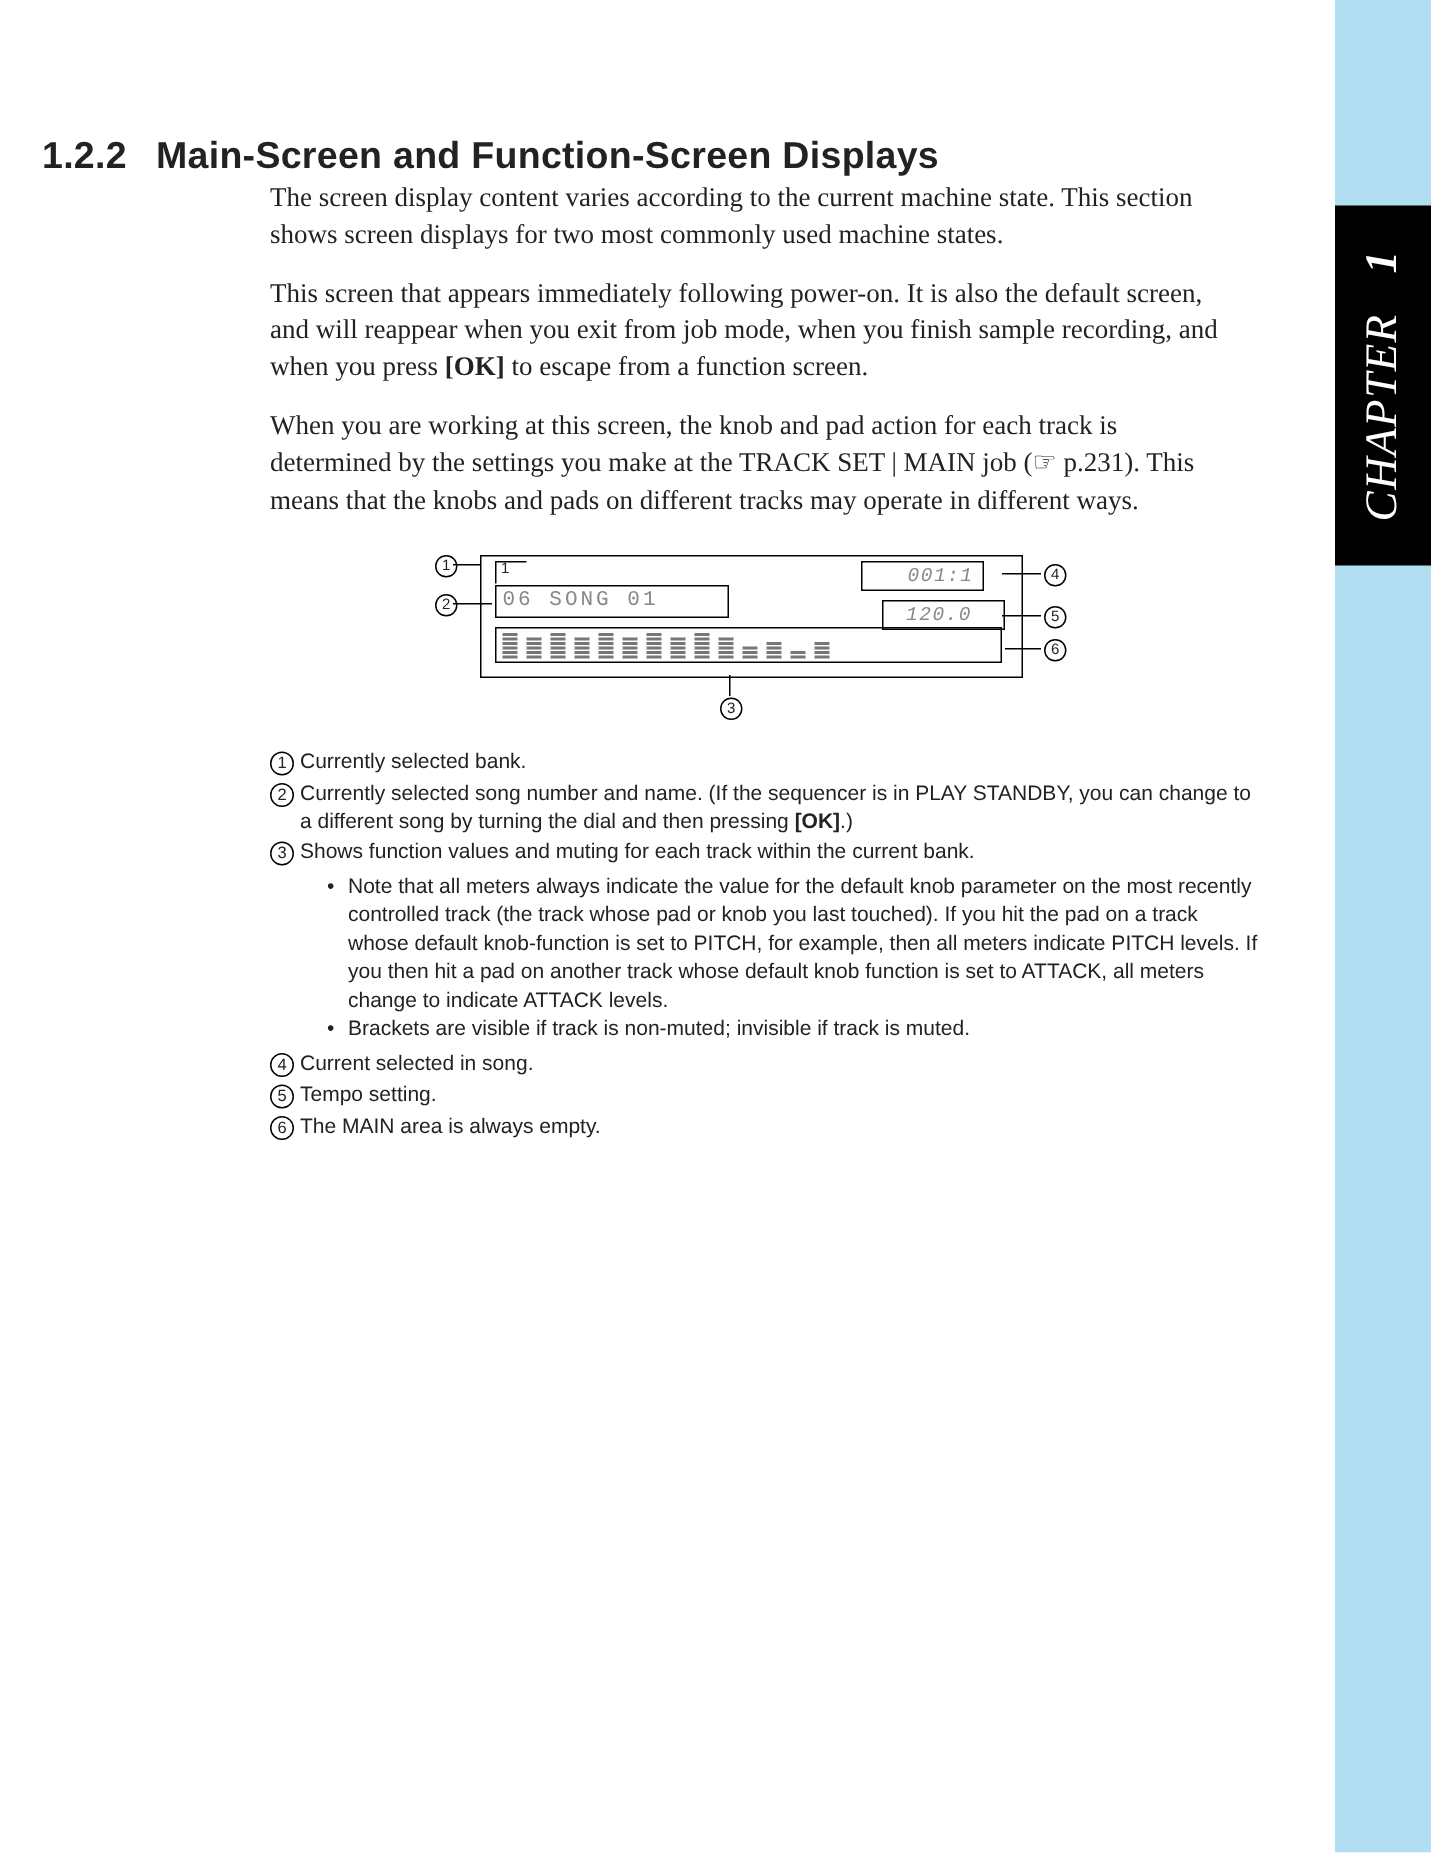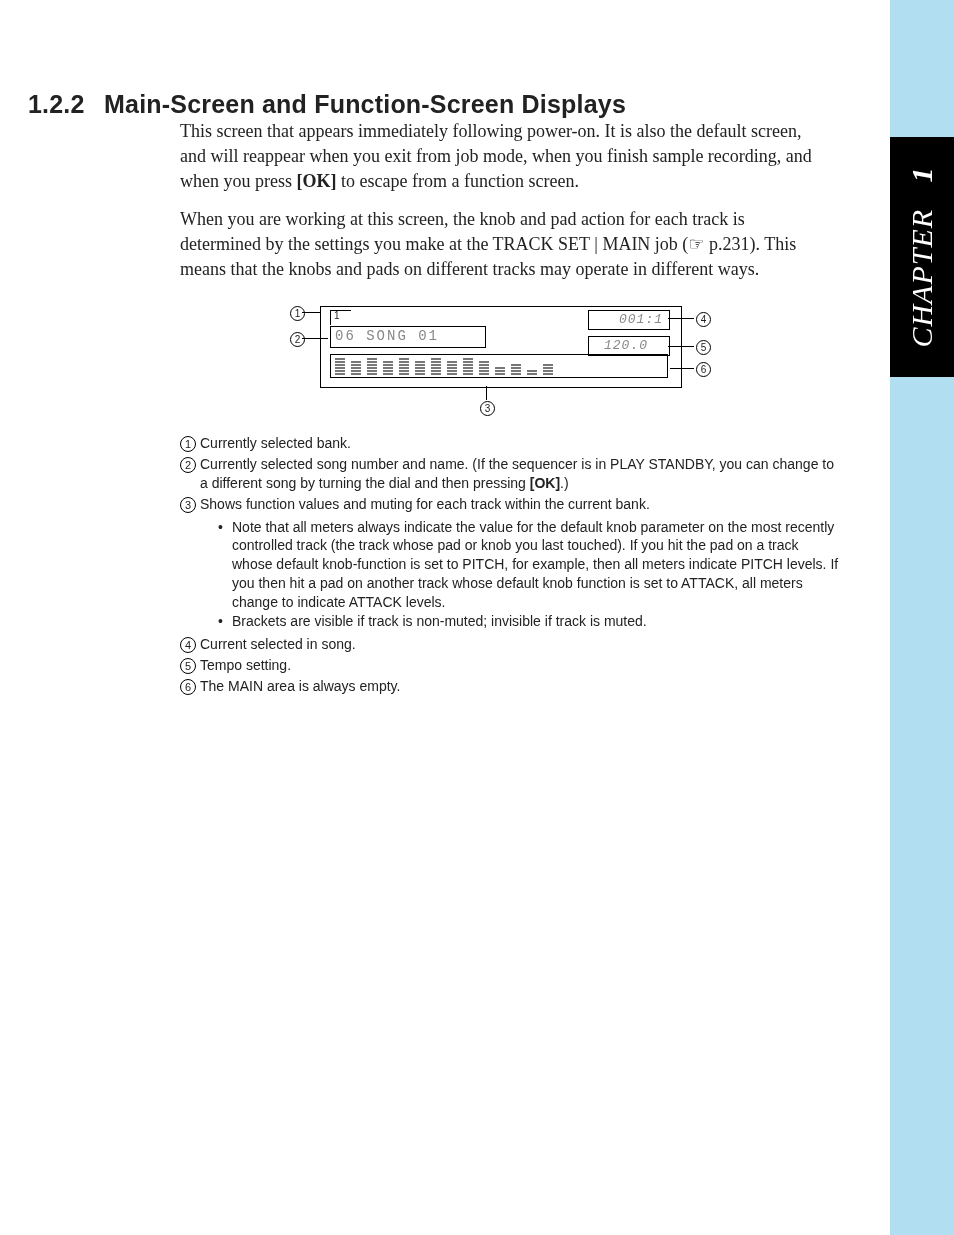--- a/index.html
+++ b/index.html
@@ -18,21 +18,21 @@
   .note-row{display:flex;margin-bottom:2px;}
   .circ{flex:0 0 20px;}
   .note-text{flex:1;}
   .bullets{margin:2px 0 2px 18px;}
   .bullet-row{display:flex;}
   .bullet-row .dot{flex:0 0 14px;}
   
   .diagram{margin:10px auto 0 auto;position:relative;width:420px;height:120px;}
   .dframe{position:absolute;left:30px;top:10px;width:360px;height:80px;border:1px solid #000;}
   .songbox{position:absolute;left:40px;top:30px;width:150px;height:20px;border:1px solid #000;font-family:"Courier New",monospace;font-size:14px;letter-spacing:2px;color:#888;display:flex;align-items:center;padding-left:4px;}
-  .posbox{position:absolute;left:298px;top:14px;width:74px;height:18px;border:1px solid #000;font-family:"Courier New",monospace;font-size:13px;letter-spacing:1px;color:#888;text-align:right;padding-right:6px;font-style:italic;}
+  .posbox{position:absolute;left:284px;top:14px;width:74px;height:18px;border:1px solid #000;font-family:"Courier New",monospace;font-size:13px;letter-spacing:1px;color:#888;text-align:right;padding-right:6px;font-style:italic;}
   .tempobox{position:absolute;left:298px;top:40px;width:74px;height:18px;border:1px solid #000;font-family:"Courier New",monospace;font-size:13px;letter-spacing:1px;color:#888;text-align:center;padding-right:6px;font-style:italic;}
   .meters{position:absolute;left:40px;top:58px;width:338px;height:24px;border:1px solid #000;display:flex;align-items:flex-end;padding:2px 4px;gap:6px;box-sizing:border-box;}
   .meter{flex:0 0 10px;display:flex;flex-direction:column;justify-content:flex-end;height:100%;}
   .meter .seg{height:2px;background:#777;margin-top:1px;}
   .bankline{position:absolute;left:40px;top:14px;width:20px;height:14px;border-left:1px solid #000;border-top:1px solid #000;font-family:Arial;font-size:10px;}
   .bankline span{position:absolute;left:3px;top:-2px;}
   .callout{position:absolute;font-family:Arial;font-size:11px;font-weight:normal;}
   .co1{left:0;top:10px;}
   .co2{left:0;top:36px;}
   .co3{left:190px;top:105px;}
@@ -61,20 +61,21 @@
   </div>
 </div>
 
 <div class="page">
 
   <h2>
     <span class="secnum">1.2.2</span><span>Main-Screen and Function-Screen Displays</span>
   </h2>
 
   <div class="body">
+    <p>The screen display content varies according to the current machine state. This section shows screen displays for two most commonly used machine states.</p>
     <p>
       <span>This screen that appears immediately following power-on. It is also the default screen, and will reappear when you exit from job mode, when you finish sample recording, and when you press </span><b>[OK]</b><span> to escape from a function screen.</span>
     </p>
     <p>
       <span>When you are working at this screen, the knob and pad action for each track is determined by the settings you make at the TRACK SET | MAIN job (</span><span>☞ p.231</span><span>). This means that the knobs and pads on different tracks may operate in different ways.</span>
     </p>
 
     <div class="diagram">
       <div class="dframe"></div>
       <div class="bankline">

